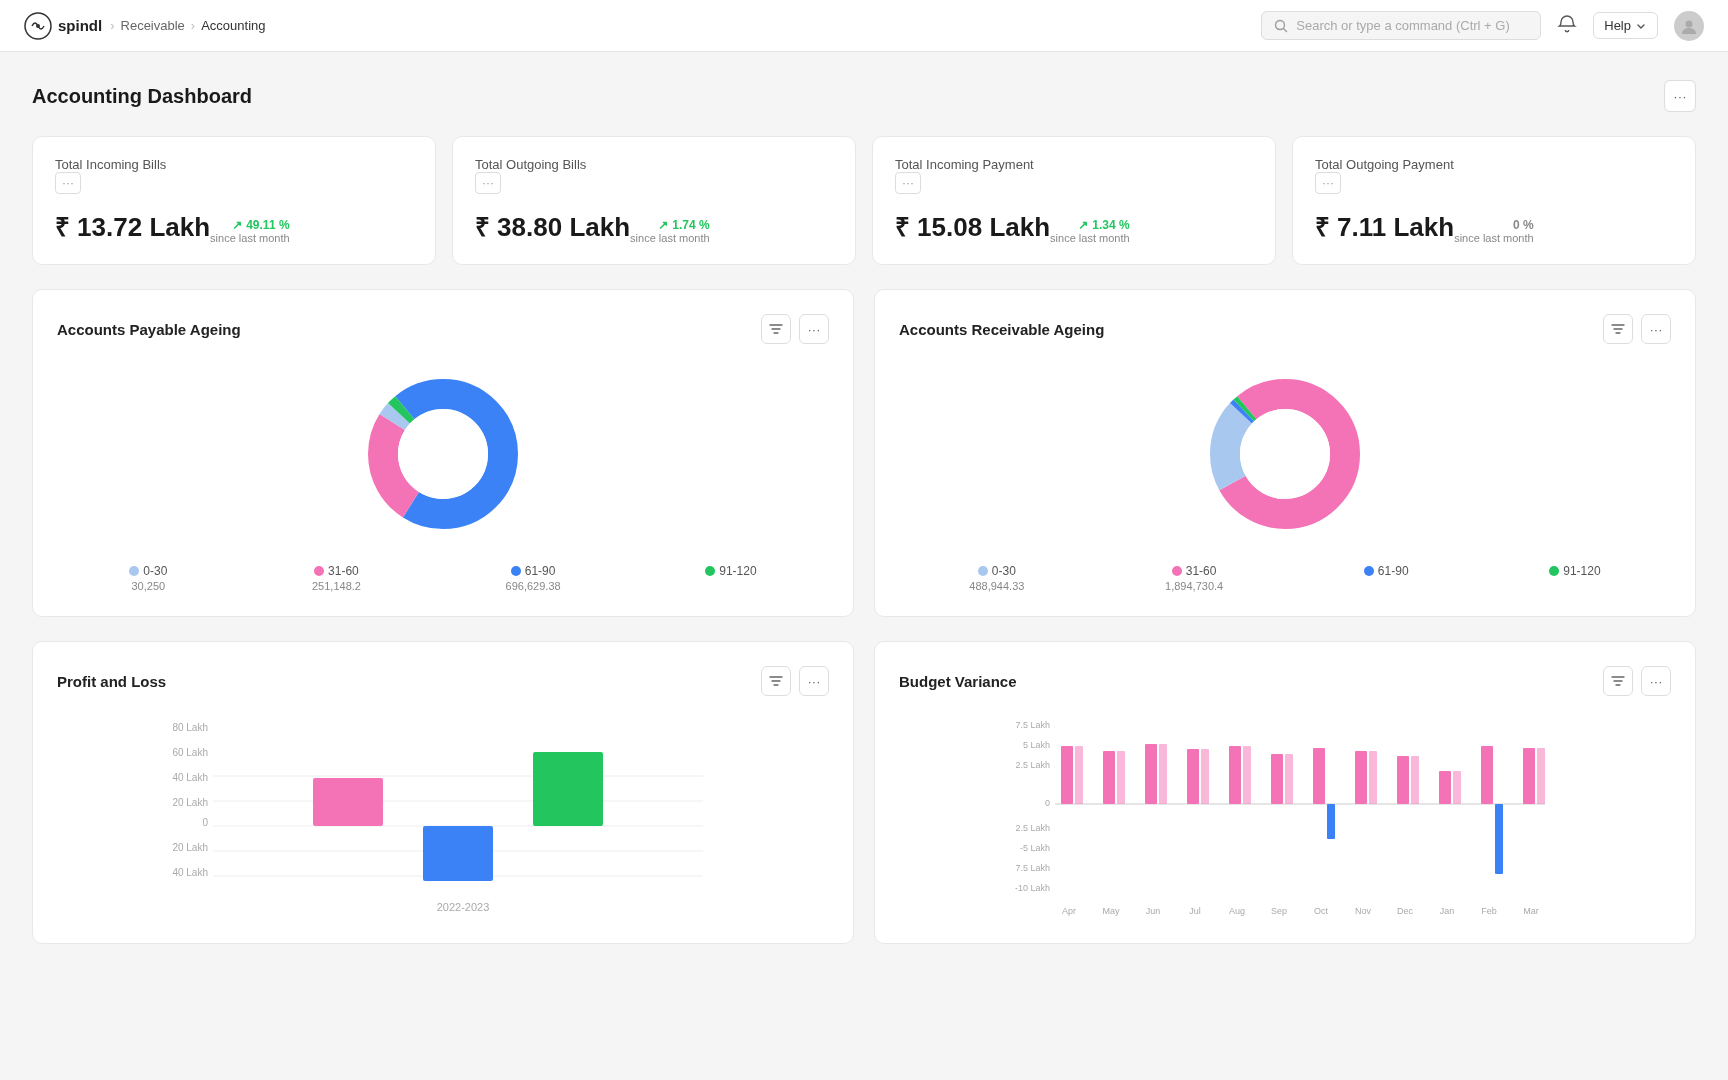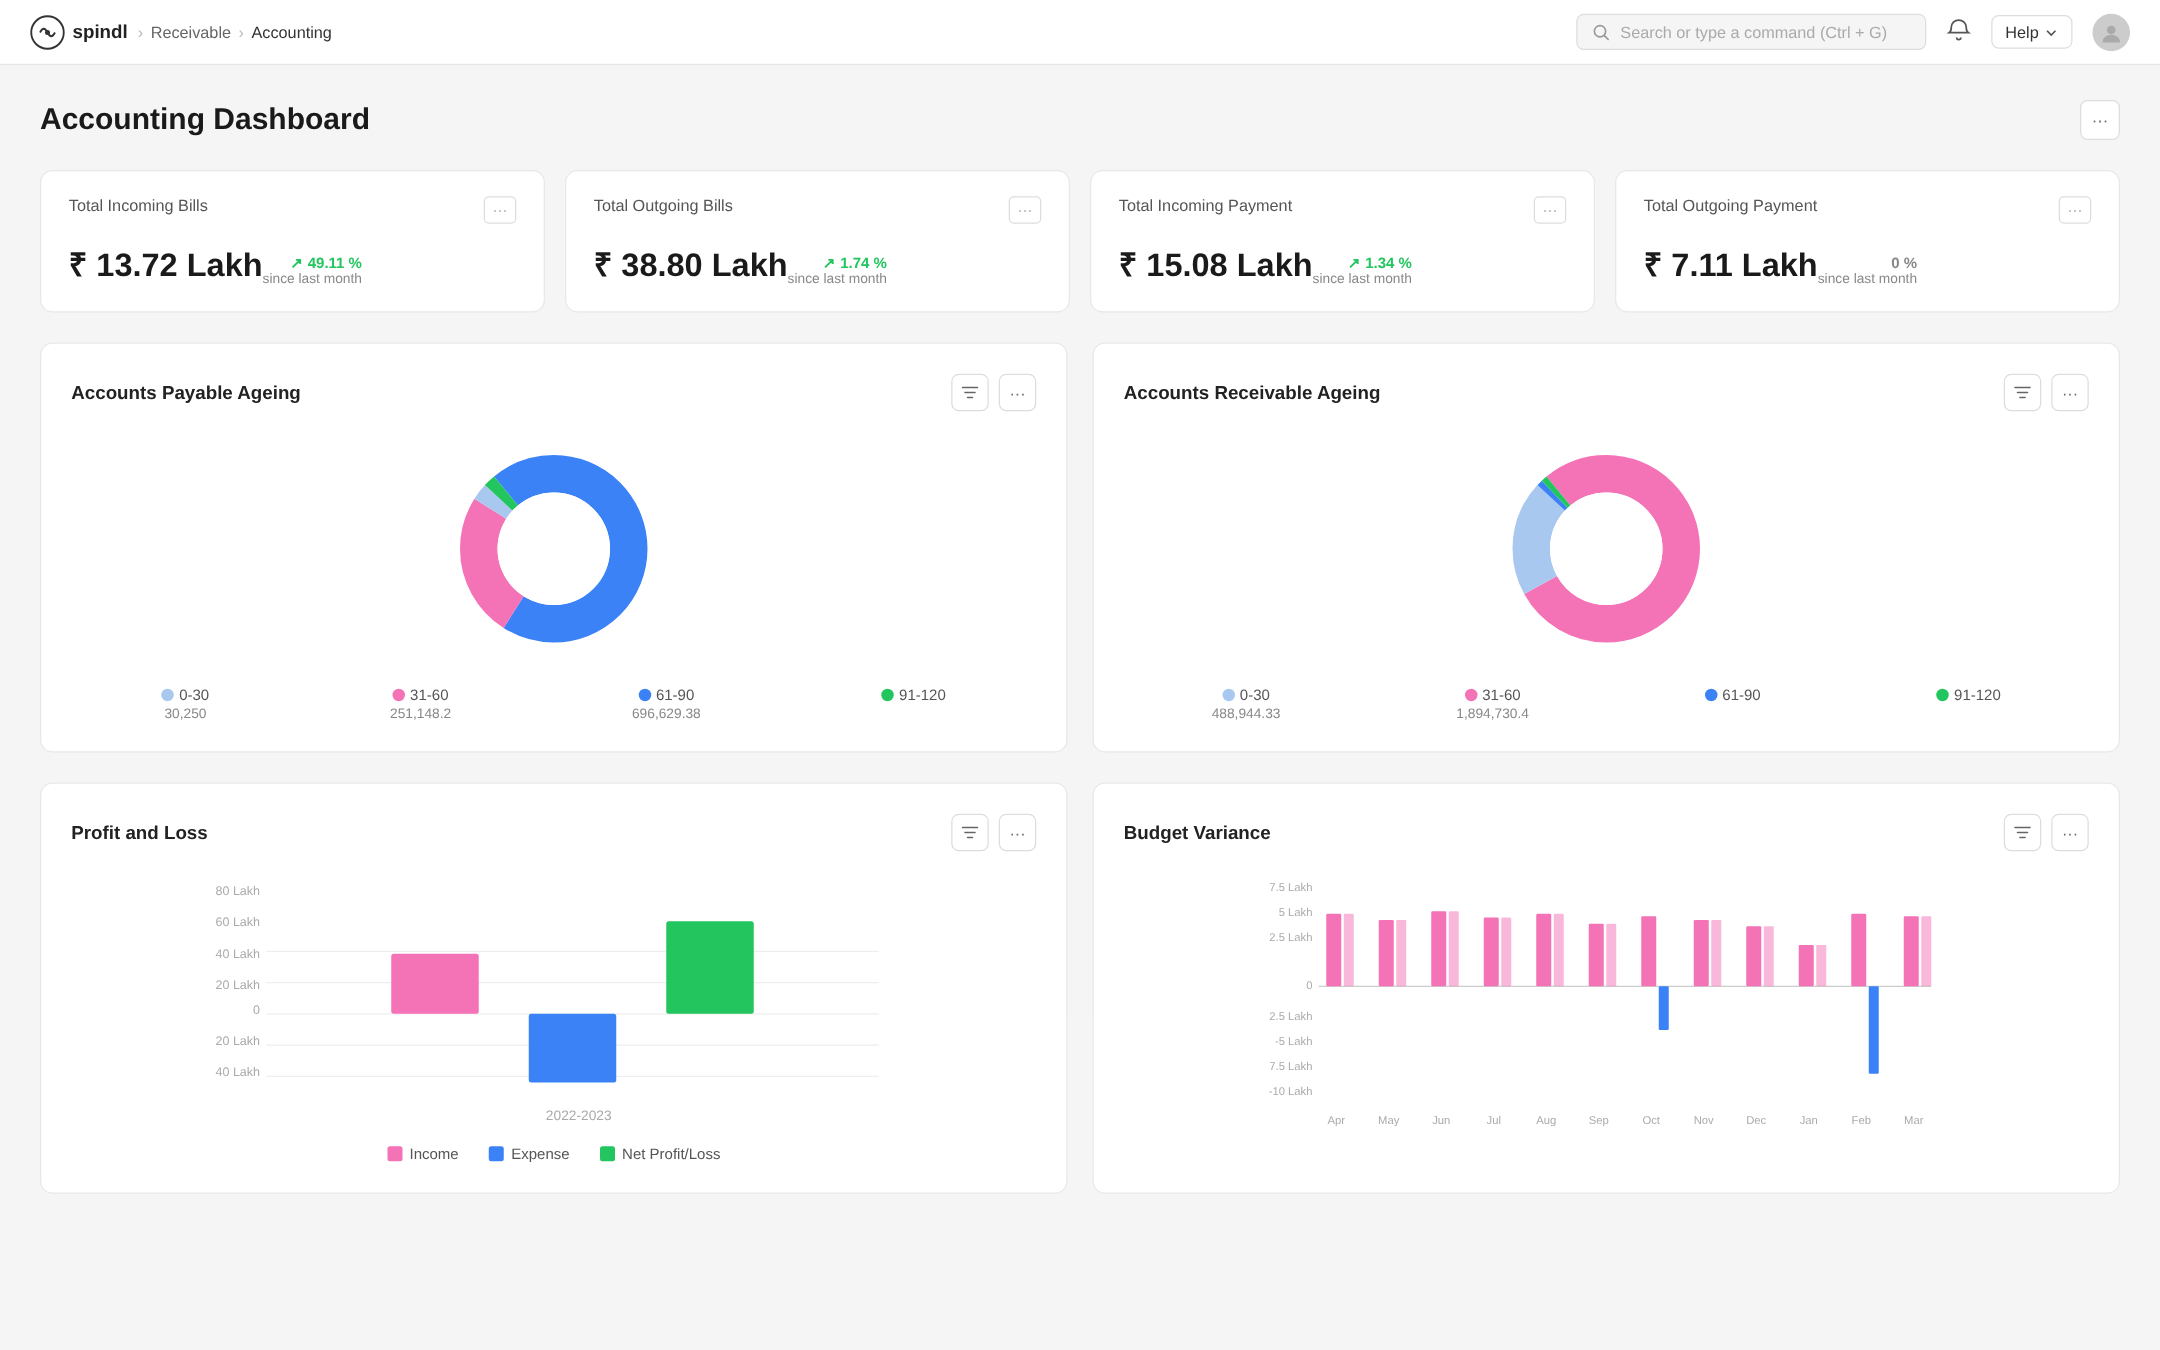--- a/index.html
+++ b/index.html
@@ -16,27 +16,27 @@
     .header-right { display: flex; align-items: center; gap: 16px; }
     .search-bar { display: flex; align-items: center; background: #f5f5f5; border: 1px solid #ddd; border-radius: 6px; padding: 6px 12px; gap: 8px; width: 280px; color: #888; font-size: 13px; }
     .search-bar svg { flex-shrink: 0; }
     .bell-icon { cursor: pointer; color: #666; }
     .help-btn { display: flex; align-items: center; gap: 4px; border: 1px solid #ddd; border-radius: 6px; padding: 5px 10px; cursor: pointer; font-size: 13px; background: #fff; }
     .avatar { width: 30px; height: 30px; border-radius: 50%; background: #ccc; overflow: hidden; display: flex; align-items: center; justify-content: center; }
 
     
     .main { padding: 28px 32px; max-width: 1728px; }
     .page-header { display: flex; justify-content: space-between; align-items: center; margin-bottom: 24px; }
-    .page-title { font-size: 24px; font-weight: 700; color: #1a1a1a; text-align: right; }
+    .page-title { font-size: 20px; font-weight: 700; color: #1a1a1a; text-align: right; }
     .more-btn { width: 32px; height: 32px; border: 1px solid #ddd; border-radius: 6px; display: flex; align-items: center; justify-content: center; cursor: pointer; background: #fff; color: #666; }
 
     
     .kpi-grid { display: grid; grid-template-columns: repeat(4, 1fr); gap: 16px; margin-bottom: 24px; }
     .kpi-card { background: #fff; border-radius: 10px; padding: 20px 22px; border: 1px solid #e8e8e8; }
-    .kpi-card-header { display: flex; justify-content: space-between; align-items: flex-start; margin-bottom: 14px; }
+    .kpi-card-header { display: flex; justify-content: flex-end; align-items: flex-start; margin-bottom: 14px; flex-direction: column; }
     .kpi-card-title { font-size: 13px; color: #555; font-weight: 500; }
     .kpi-card-body { display: flex; align-items: flex-end; }
     .kpi-value { font-size: 26px; font-weight: 700; color: #1a1a1a; }
     .kpi-change { text-align: right; }
     .kpi-change-pct { display: flex; align-items: center; gap: 4px; font-size: 12px; color: #22c55e; font-weight: 600; justify-content: flex-end; }
     .kpi-change-pct.neutral { color: #888; }
     .kpi-change-label { font-size: 11px; color: #888; }
     .arrow-up { color: #22c55e; font-size: 12px; }
 
     
@@ -332,34 +332,20 @@
         <line x1="50" y1="160" x2="540" y2="160" stroke="#eee" stroke-width="1"></line>
 
         <rect x="150" y="62" width="70" height="48" fill="#f472b6" rx="2"></rect>
 
         <rect x="260" y="110" width="70" height="55" fill="#3b82f6" rx="2"></rect>
 
         <rect x="370" y="36" width="70" height="74" fill="#22c55e" rx="2"></rect>
 
         <text x="300" y="195" font-size="11" fill="#aaa" text-anchor="middle">2022-2023</text>
       </svg>
-      <div class="legend-row">
-        <div class="legend-entry">
-          <div class="legend-swatch" style="background:#f472b6;"></div>
-          <span>Income</span>
-        </div>
-        <div class="legend-entry">
-          <div class="legend-swatch" style="background:#3b82f6;"></div>
-          <span>Expense</span>
-        </div>
-        <div class="legend-entry">
-          <div class="legend-swatch" style="background:#22c55e;"></div>
-          <span>Net Profit/Loss</span>
-        </div>
-      </div>
     </div>
 
     <div class="chart-card">
       <div class="chart-card-header">
         <span class="chart-card-title">Budget Variance</span>
         <div class="chart-actions">
           <button class="chart-action-btn">
             <svg width="14" height="14" viewBox="0 0 14 14" fill="none">
                 <path d="M1 3h12M3 7h8M5 11h4" stroke="#666" stroke-width="1.3" stroke-linecap="round"></path>
               </svg>

